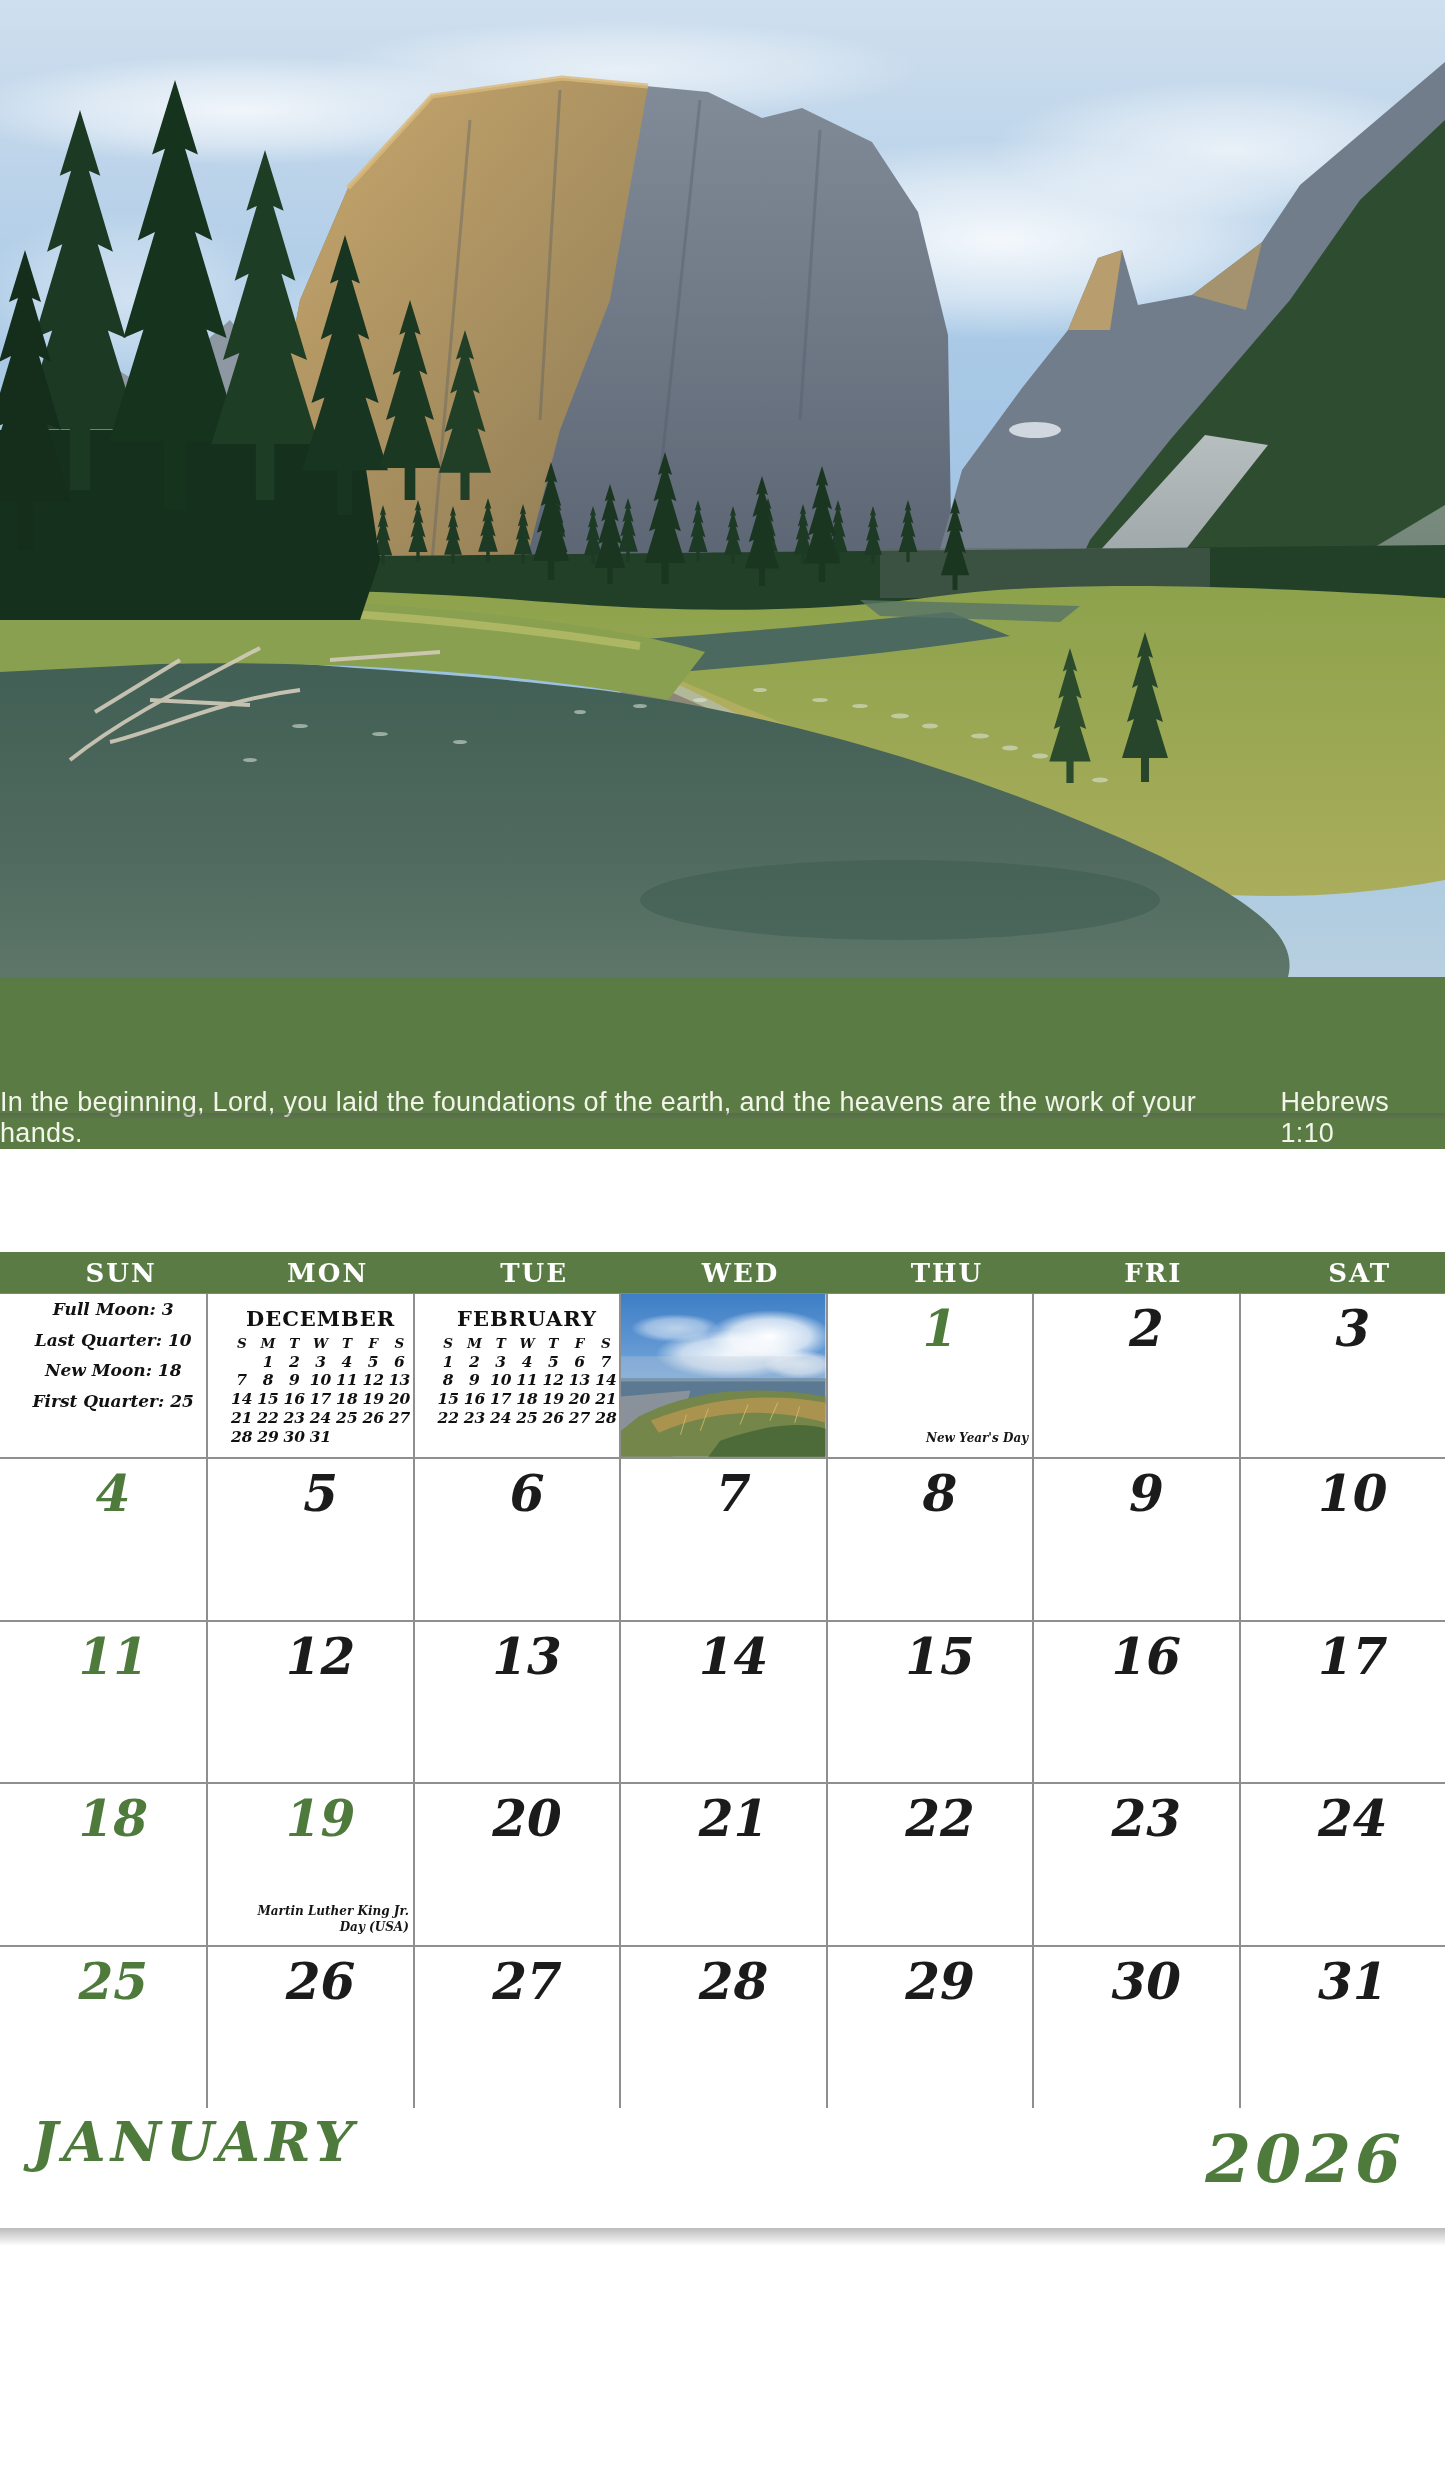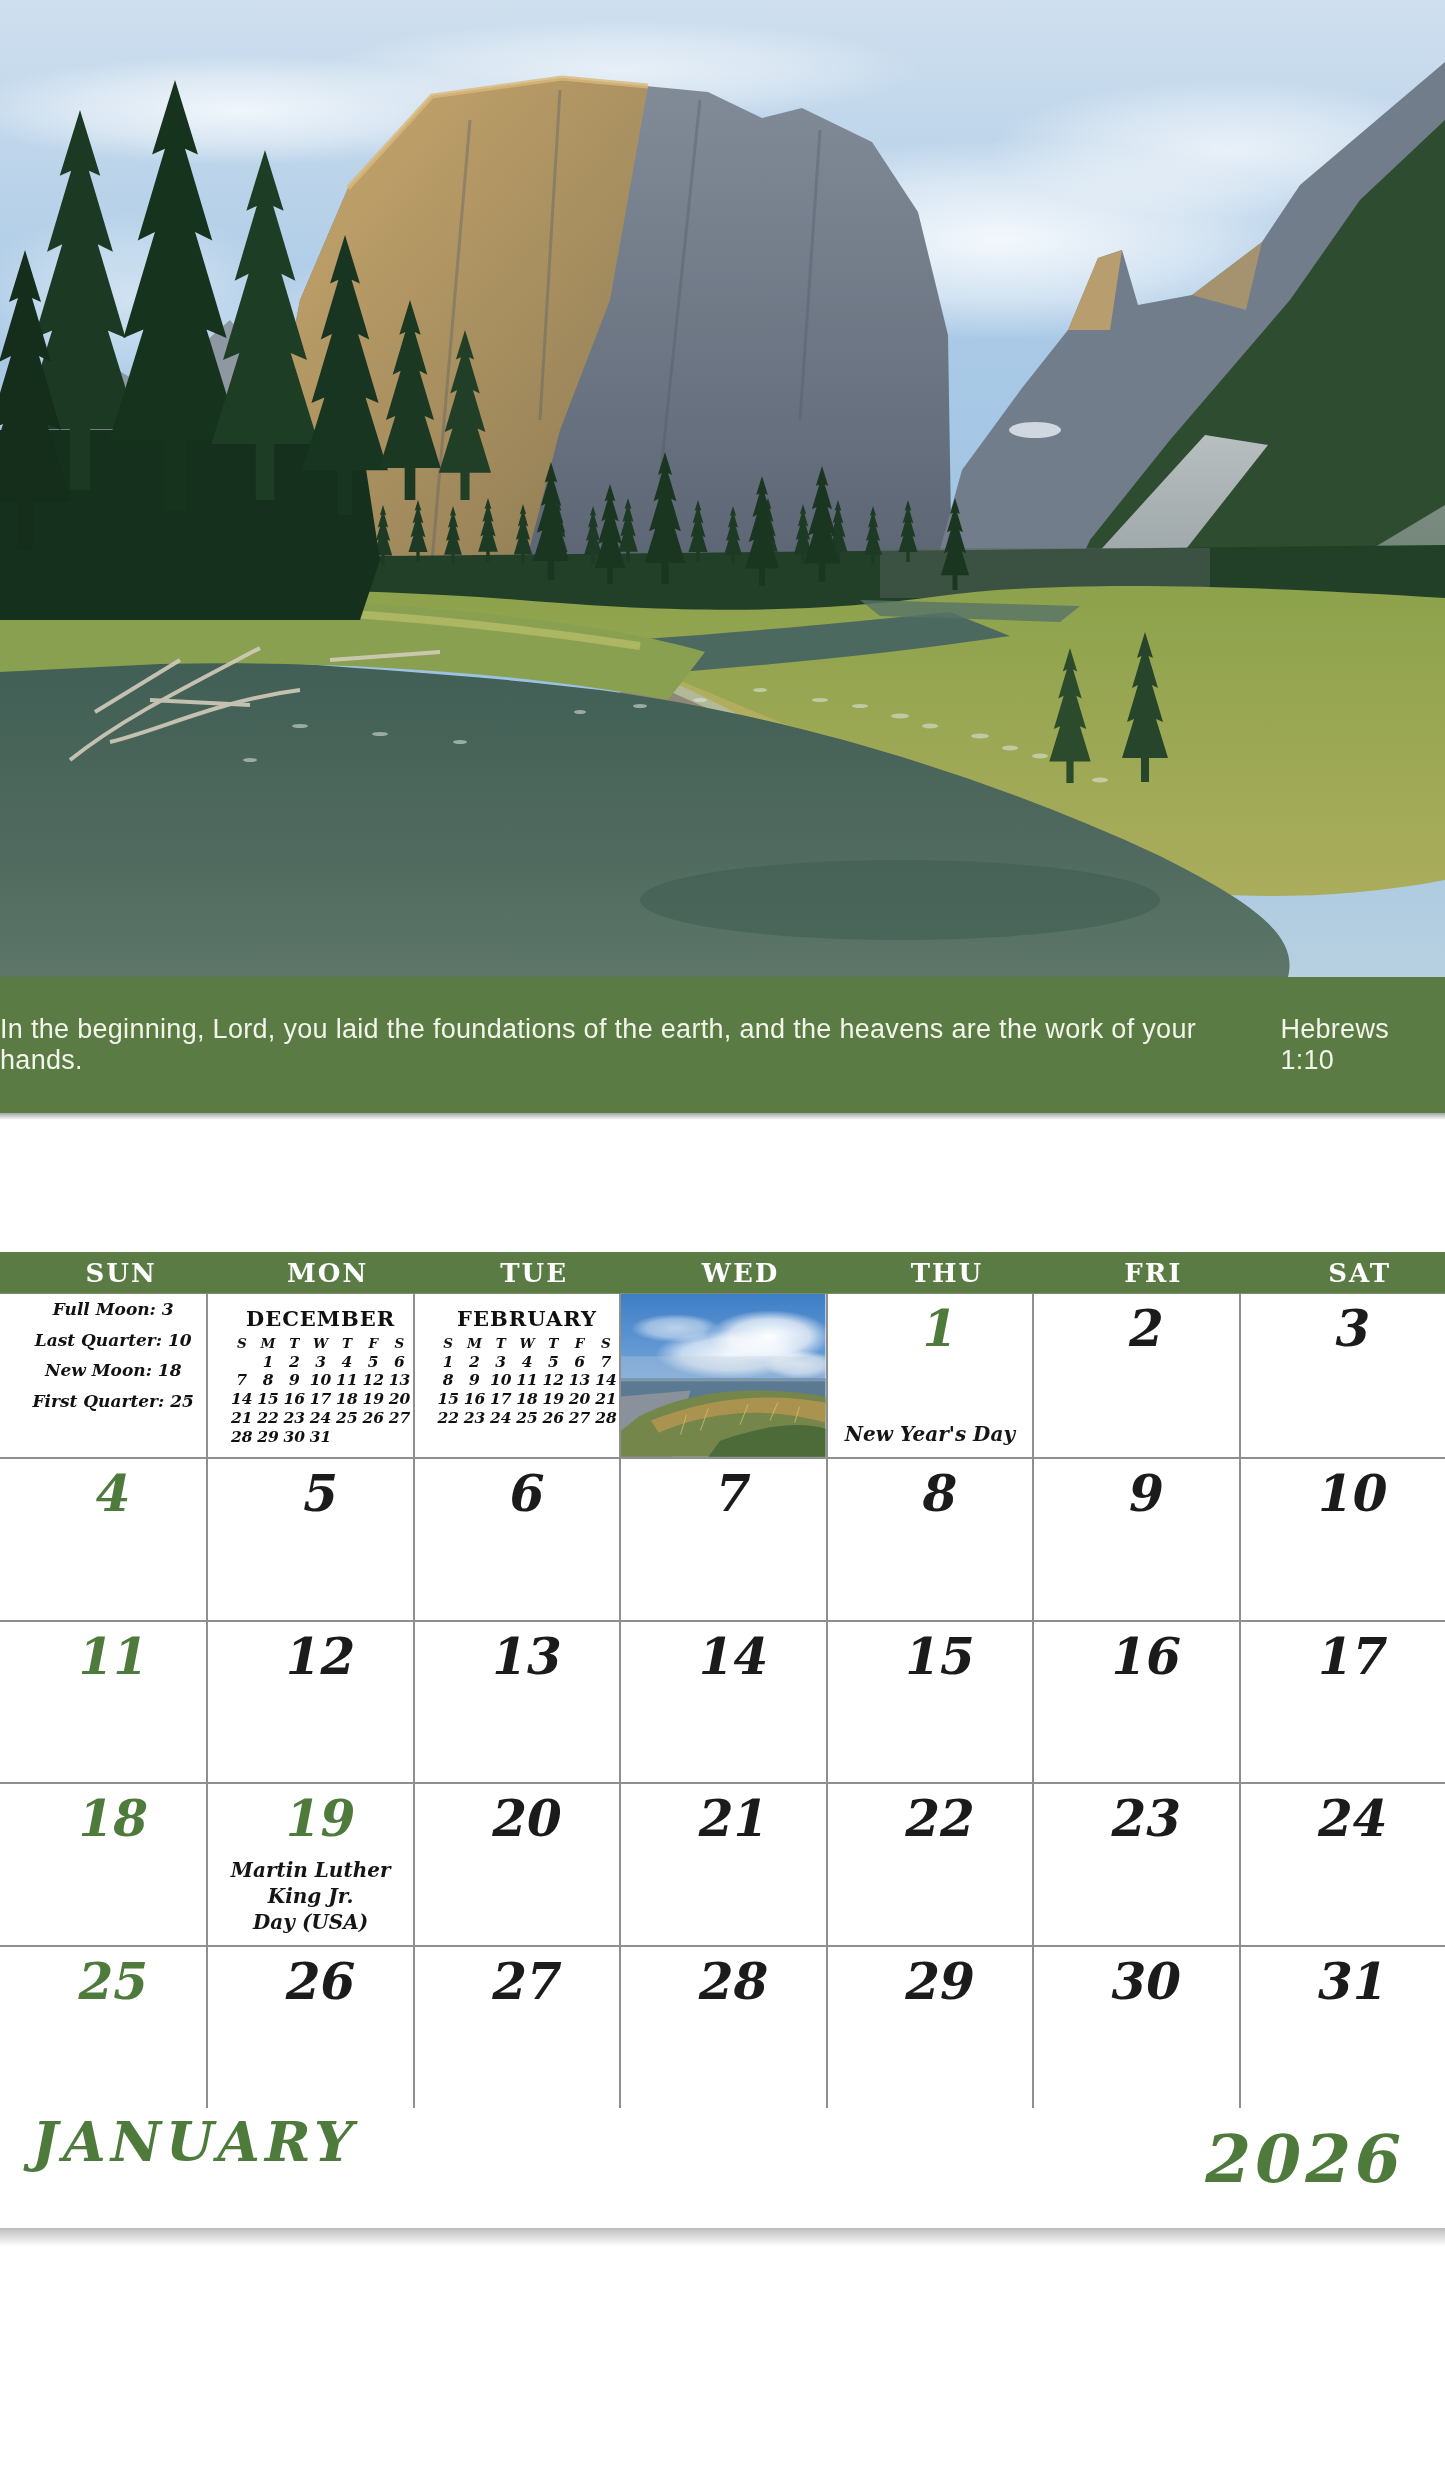--- a/index.html
+++ b/index.html
@@ -4,22 +4,22 @@
 <style>
   html,body{margin:0;padding:0;background:#ffffff;}
   .page{position:relative;width:1445px;height:2466px;background:#ffffff;overflow:hidden;
         font-family:"DejaVu Serif",serif;}
 
   
   .hero{position:absolute;left:0;top:0;width:1445px;height:977px;}
   .hero svg{display:block;width:100%;height:100%;}
 
   
-  .verse-bar{position:absolute;left:0;top:977px;width:1445px;height:136px;background:#5a7c44;
-             display:flex;align-items:center;justify-content:center;
+  .verse-bar{position:absolute;left:0;top:977px;width:1445px;height:172px;background:#5a7c44;
+             display:flex;align-items:flex-end;justify-content:center;
              color:#f3f4ea;font-family:"Liberation Sans",sans-serif;font-size:27px;letter-spacing:.3px;}
   .verse-ref{margin-left:36px;}
 
   
   .sheet-shadow{position:absolute;left:0;top:1113px;width:1445px;height:7px;
                 background:linear-gradient(to bottom, rgba(90,90,90,.55), rgba(255,255,255,0));}
 
   
   .dow-bar{position:absolute;left:0;top:1252px;width:1445px;height:41px;background:#5a7c44;
            display:grid;grid-template-columns:repeat(7,1fr);align-items:center;text-align:center;
@@ -28,22 +28,22 @@
 
   
   .grid{position:absolute;left:0;top:1294px;width:1445px;height:814px;
         display:grid;grid-template-columns:repeat(7,1fr);grid-template-rows:repeat(5,1fr);}
   .cell{position:relative;overflow:hidden;padding-left:20px;}
   .cell.bl{border-left:2px solid #8f8f8f;}
   .cell.bt{border-top:2px solid #8f8f8f;}
   .date{padding-top:10px;text-align:center;font-style:italic;font-weight:700;font-size:50px;
         line-height:1;color:#1b1b1b;}
   .date.green{color:#4e7a3c;}
-  .holiday{position:absolute;left:4px;right:4px;bottom:10px;text-align:center;
-           font-style:italic;font-weight:600;font-size:20px;line-height:1.3;color:#151515;}
+  .holiday{position:absolute;left:4px;right:4px;bottom:10px;text-align:right;
+           font-style:italic;font-weight:600;font-size:12px;line-height:1.3;color:#151515;}
   .moon-block{text-align:center;font-style:italic;font-weight:600;
               font-size:17px;line-height:1.8;color:#111111;}
   .mini{margin-top:12px;}
   .mini-title{text-align:center;font-weight:700;font-size:21px;letter-spacing:1px;color:#101010;}
   .mini-grid{width:184px;margin:5px auto 0;display:grid;grid-template-columns:repeat(7,1fr);
              row-gap:1px;text-align:center;font-style:italic;font-weight:600;font-size:15.5px;
              line-height:1.15;color:#101010;}
   .mini-dl{font-size:13.5px;}
   .photo-cell svg{position:absolute;inset:0;width:100%;height:100%;}
 

